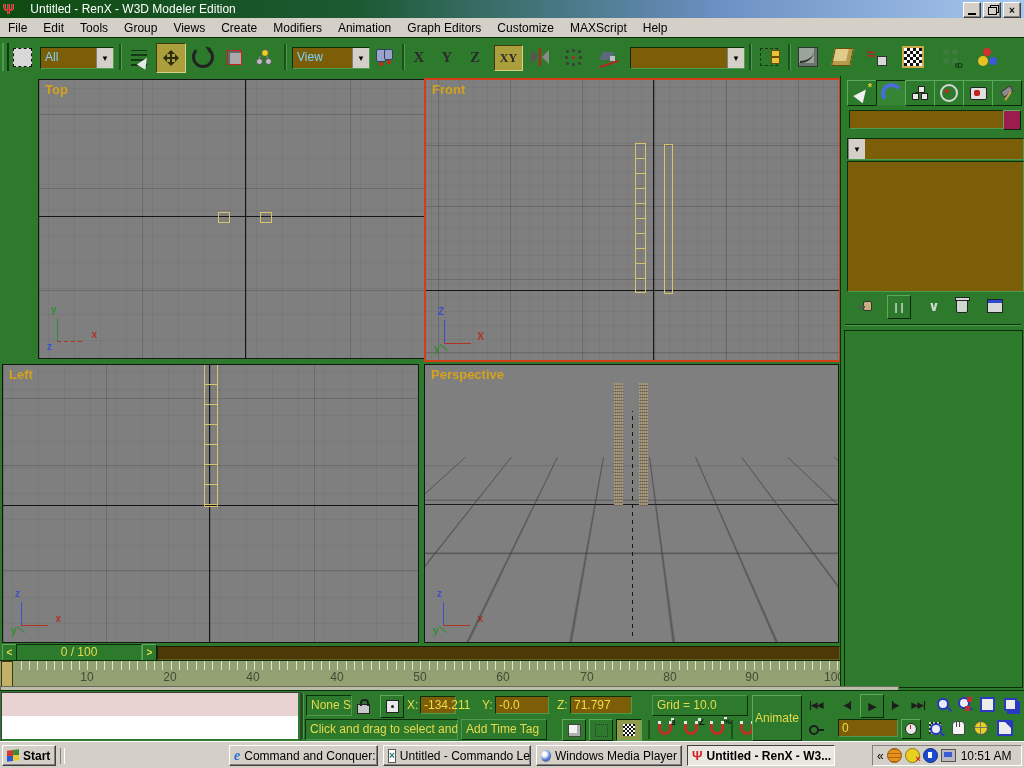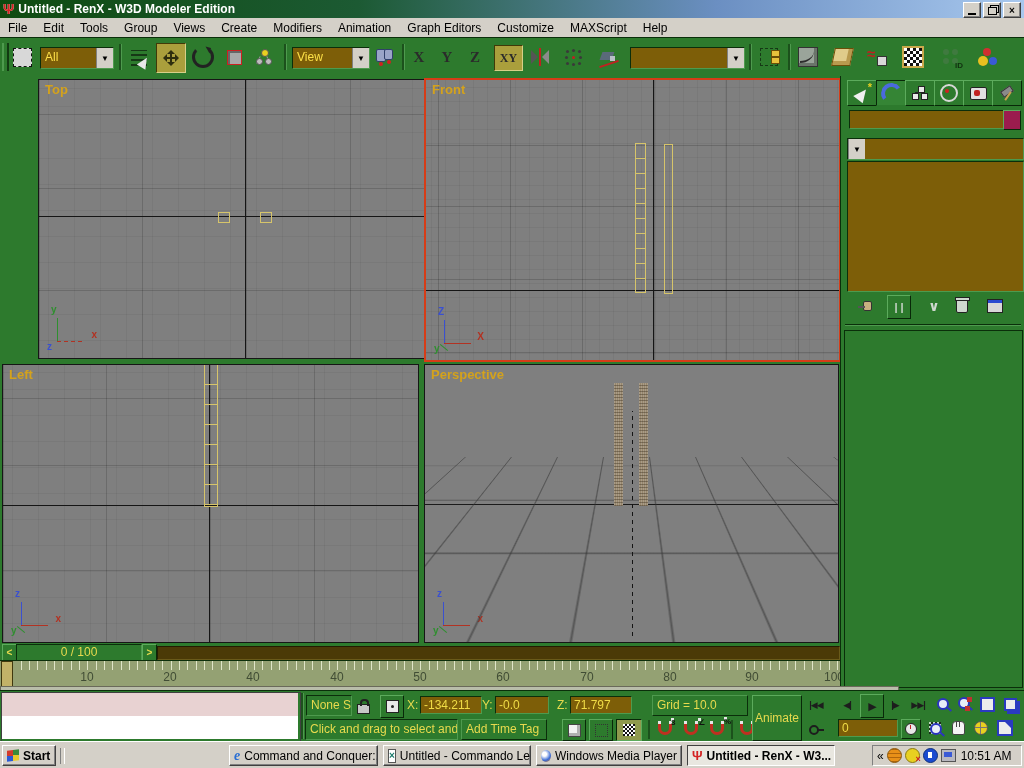--- a/index.html
+++ b/index.html
@@ -4,36 +4,36 @@
 <style>
   html,body{margin:0;padding:0;width:1024px;height:768px;overflow:hidden;
     font-family:"Liberation Sans","DejaVu Sans",sans-serif;-webkit-font-smoothing:none;}
   #screen{position:relative;width:1024px;height:768px;background:#2d7a2d;}
   .abs{position:absolute;}
   
   .raised{border:1px solid;border-color:#5cab5c #082808 #082808 #5cab5c;}
   .graised{background:#d4d0c8;border:1px solid;border-color:#ffffff #404040 #404040 #ffffff;box-shadow:inset -1px -1px 0 #808080;}
   
   #titlebar{left:0;top:0;width:1024px;height:18px;background:linear-gradient(90deg,#0f4b10 0%,#1c5a33 35%,#6b8fc2 70%,#a8c8ee 100%);display:flex;align-items:center;}
-  #titlebar .title{color:#fff;font-weight:bold;font-size:12px;margin-left:4px;letter-spacing:0;}
+  #titlebar .title{color:#fff;font-weight:normal;font-size:12px;margin-left:16px;letter-spacing:0;}
   .appicon{color:#d42222;font-weight:bold;font-size:14px;line-height:14px;margin-left:3px;text-shadow:0 0 0 #fff;}
   .winbtn{width:16px;height:14px;margin-left:2px;display:flex;align-items:center;justify-content:center;font-size:10px;font-weight:bold;color:#000;}
   #winbtns{position:absolute;right:3px;top:2px;display:flex;}
   .min-glyph{width:8px;border-bottom:2px solid #000;height:8px;}
   .restore-glyph{width:7px;height:6px;border:1px solid #000;box-shadow:2px -2px 0 -1px #d4d0c8,2px -2px 0 0 #000;margin-top:2px;}
   
   #menubar{left:0;top:18px;width:1024px;height:19px;background:#d4d0c8;display:flex;align-items:center;gap:0;border-bottom:1px solid #808080;}
   .menu-item{padding:2px 8px;font-size:12px;color:#000;}
   
   #toolbar{left:0;top:37px;width:1024px;height:39px;background:#2d7a2d;border-top:1px solid #0a2e0a;border-bottom:2px solid #0a2e0a;}
   .tb-sep{position:absolute;top:6px;width:2px;height:26px;background:#1c511c;border-right:1px solid #4e9a4e;}
   .tb-btn{position:absolute;display:flex;align-items:center;justify-content:center;}
   .tb-active{background:#aa9f3c;border:1px solid;border-color:#403a08 #d8cf88 #d8cf88 #403a08;}
   .dd{position:absolute;height:20px;display:flex;background:#7d5e08;border:1px solid;border-color:#0b2e0b #4e9a4e #4e9a4e #0b2e0b;}
-  .dd .val{flex:1;color:#fde047;font-size:12px;padding:2px 4px;overflow:hidden;white-space:nowrap;}
+  .dd .val{flex:1;color:#7dd3fc;font-size:12px;padding:2px 4px;overflow:hidden;white-space:nowrap;}
   .dd .dbtn{width:16px;background:#d4d0c8;border-left:1px solid #808080;display:flex;align-items:center;justify-content:center;font-size:8px;color:#000;}
   .axisbtn{color:#2b2b2b;font-weight:bold;font-size:15px;font-family:"Liberation Serif","DejaVu Serif",serif;}
   .mag{position:relative;width:8px;height:8px;border:2px solid #2a34c0;border-radius:50%;background:#e8eef8;}
   .mag:after{content:"";position:absolute;width:6px;height:2px;background:#2a34c0;right:-5px;bottom:-2px;transform:rotate(40deg);}
   .checker{background-image:linear-gradient(45deg,#111 25%,transparent 25%,transparent 75%,#111 75%),linear-gradient(45deg,#111 25%,#fff 25%,#fff 75%,#111 75%);background-size:6px 6px;background-position:0 0,3px 3px;background-color:#fff;}
   .magnet{width:8px;height:8px;border:3px solid #c03020;border-top:none;border-radius:0 0 7px 7px;position:relative;}
   .magnet i{position:absolute;top:-3px;width:3px;height:3px;background:#e8e8e8;font-style:normal;}
   .magnet i.l{left:-3px;} .magnet i.r{right:-3px;}
   .magsup{position:absolute;right:0px;top:0px;font-size:8px;color:#101010;font-weight:bold;font-style:normal;}
   
@@ -441,21 +441,21 @@
       <span style="display:block;position:relative;width:11px;height:8px;background:#c8c8c8;border:1px solid #222;margin-top:6px;">
         <i style="position:absolute;left:2px;top:-6px;width:5px;height:5px;border:2px solid #222;border-bottom:none;border-radius:4px 4px 0 0;"></i>
       </span>
     </div>
     <div class="sb-btn" style="left:380px;top:4px;width:22px;height:21px;">
       <span style="position:relative;width:11px;height:11px;background:#e8e8e8;border:1px solid #222;">
         <i style="position:absolute;left:4px;top:4px;width:3px;height:3px;background:#222;border-radius:50%;"></i>
       </span>
     </div>
     <span class="ylab abs" style="left:407px;top:7px;">X:</span>
-    <div class="coordfield" style="left:420px;width:62px;">-134.211</div>
+    <div class="coordfield" style="left:420px;width:36px;">-134.211</div>
     <span class="ylab abs" style="left:482px;top:7px;">Y:</span>
     <div class="coordfield" style="left:495px;width:54px;">-0.0</div>
     <span class="ylab abs" style="left:557px;top:7px;">Z:</span>
     <div class="coordfield" style="left:570px;width:62px;">71.797</div>
     <div class="sbox" style="left:652px;top:4px;width:96px;height:21px;border-color:#4e9a4e #0b2e0b #0b2e0b #4e9a4e;">Grid = 10.0</div>
 
     <div class="sbox" style="left:305px;top:28px;width:153px;height:21px;">Click and drag to select and m</div>
     <div class="sbox" style="left:461px;top:28px;width:86px;height:21px;border-color:#4e9a4e #0b2e0b #0b2e0b #4e9a4e;">Add Time Tag</div>
 
     <div class="sb-btn" style="left:562px;top:28px;width:22px;height:20px;">

